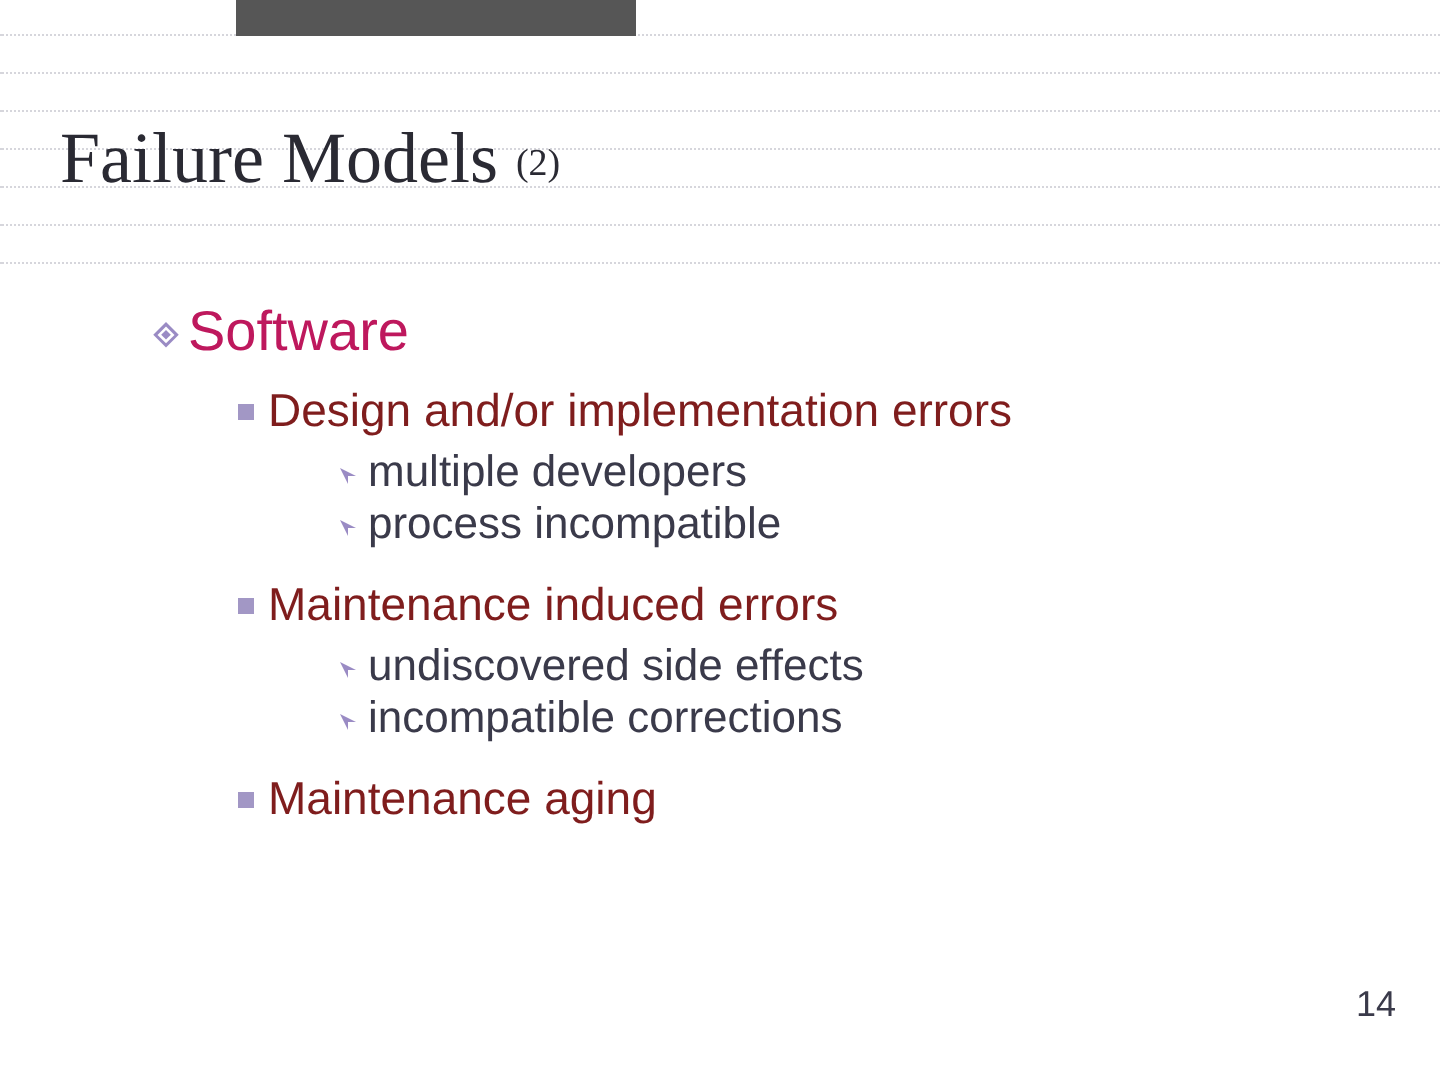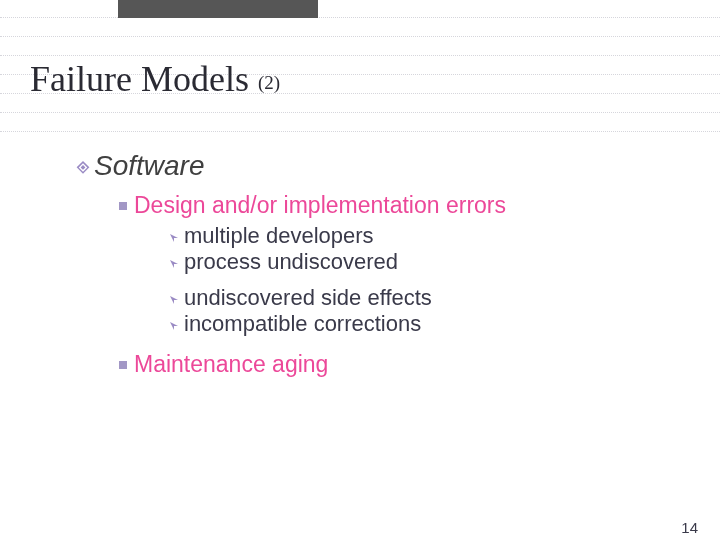--- a/index.html
+++ b/index.html
@@ -66,39 +66,38 @@
   }
   .lvl1 .bullet {
     width: 22px;
     flex: 0 0 22px;
     display: inline-flex;
     justify-content: center;
     color: #9a8bc4;
   }
   .lvl1 .text {
     font-size: 28px;
-    color: #404040;
-    font-style: italic;
+    color: #be185d;
   }
   .lvl2 {
     display: flex;
     align-items: baseline;
     margin-left: 40px;
     margin-bottom: 4px;
     margin-top: 4px;
   }
   .lvl2 .bullet {
     width: 22px;
     flex: 0 0 22px;
     display: inline-flex;
     justify-content: center;
   }
   .lvl2 .text {
     font-size: 23px;
-    color: #ec4899;
+    color: #7f1d1d;
   }
   .lvl3 {
     display: flex;
     align-items: baseline;
     margin-left: 92px;
     margin-bottom: 0px;
   }
   .lvl3 .bullet {
     width: 20px;
     flex: 0 0 20px;
@@ -108,22 +107,22 @@
     font-size: 14px;
   }
   .lvl3 .text {
     font-size: 22px;
     color: #3a3a4a;
   }
   .gap { height: 10px; }
   .pagenum {
     position: absolute;
     right: 22px;
-    bottom: 4px;
-    font-size: 15px;
+    bottom: 27px;
+    font-size: 18px;
     color: #3a3a4a;
   }
   .sqbullet {
     display: inline-block;
     width: 8px; height: 8px;
     background: #a297c5;
     position: relative;
     top: -3px;
   }
 </style>
@@ -172,25 +171,31 @@
           </svg>
       </span>
       <span class="text">multiple developers</span>
     </div>
     <div class="lvl3">
       <span class="bullet">
         <svg width="10" height="10" viewBox="0 0 10 10">
             <path d="M1 1 L9 5 L5 5 L5 9 Z" fill="#9a8bc4"></path>
           </svg>
       </span>
-      <span class="text">process undiscovered</span>
+      <span class="text">process incompatible</span>
     </div>
 
     <div class="gap"></div>
 
+    <div class="lvl2">
+      <span class="bullet">
+          <span class="sqbullet"></span>
+        </span>
+      <span class="text">Maintenance induced errors</span>
+    </div>
     <div class="lvl3">
       <span class="bullet">
         <svg width="10" height="10" viewBox="0 0 10 10">
             <path d="M1 1 L9 5 L5 5 L5 9 Z" fill="#9a8bc4"></path>
           </svg>
       </span>
       <span class="text">undiscovered side effects</span>
     </div>
     <div class="lvl3">
       <span class="bullet">

